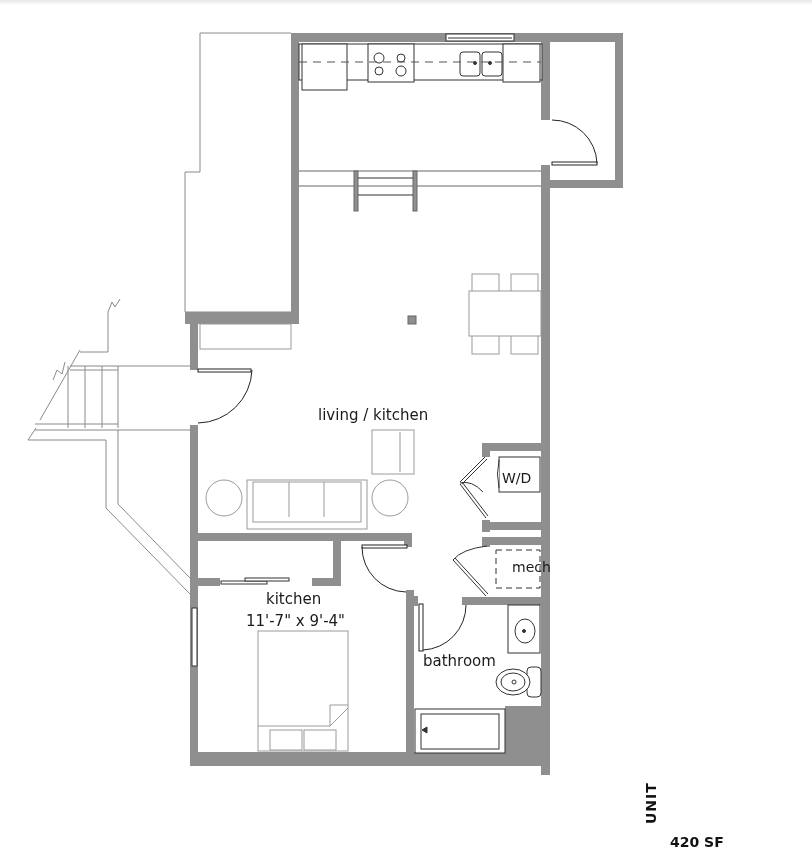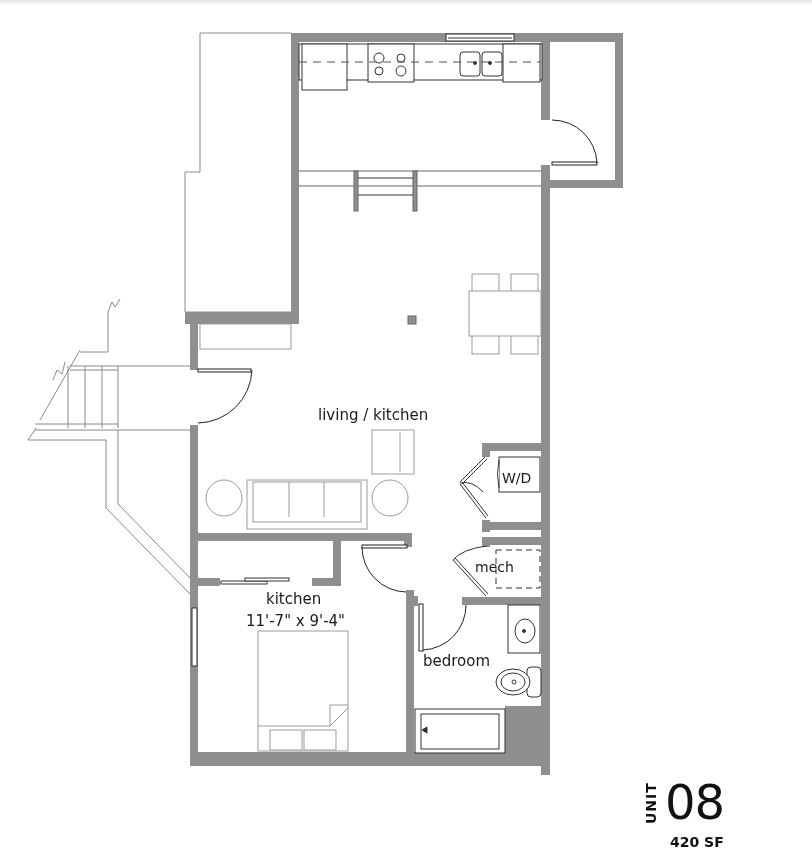--- a/index.html
+++ b/index.html
@@ -199,23 +199,22 @@
     <circle cx="514" cy="682" r="2"></circle>
     <rect x="415" y="709" width="90" height="44"></rect>
     <rect x="421" y="714" width="78" height="35"></rect>
     <path d="M422,730 L427,727 L427,733 Z" fill="#333"></path>
   </g>
 </svg>
 
 <div class="room-label" style="left:318px; top:374px;margin-top:32px;">living / kitchen</div>
 <div class="room-label" style="left:266px; top:590px;">kitchen</div>
 <div class="room-label" style="left:246px; top:612px;">11'-7" x 9'-4"</div>
-<div class="room-label" style="left:423px; top:652px;">bedroom</div>
+<div class="room-label" style="left:423px; top:652px;">bathroom</div>
 <div class="fixture-label" style="left:502px; top:464px;margin-top:6px;">W/D</div>
-<div class="fixture-label" style="left:475px; top:559px;">mech</div>
+<div class="fixture-label" style="left:512px; top:559px;">mech</div>
 
 <div class="unit-block">
   <div class="unit-word">
       <span>UNIT</span>
     </div>
-  <div class="unit-number">08</div>
   <div class="unit-area">420 SF</div>
 </div>
 
 </body></html>

